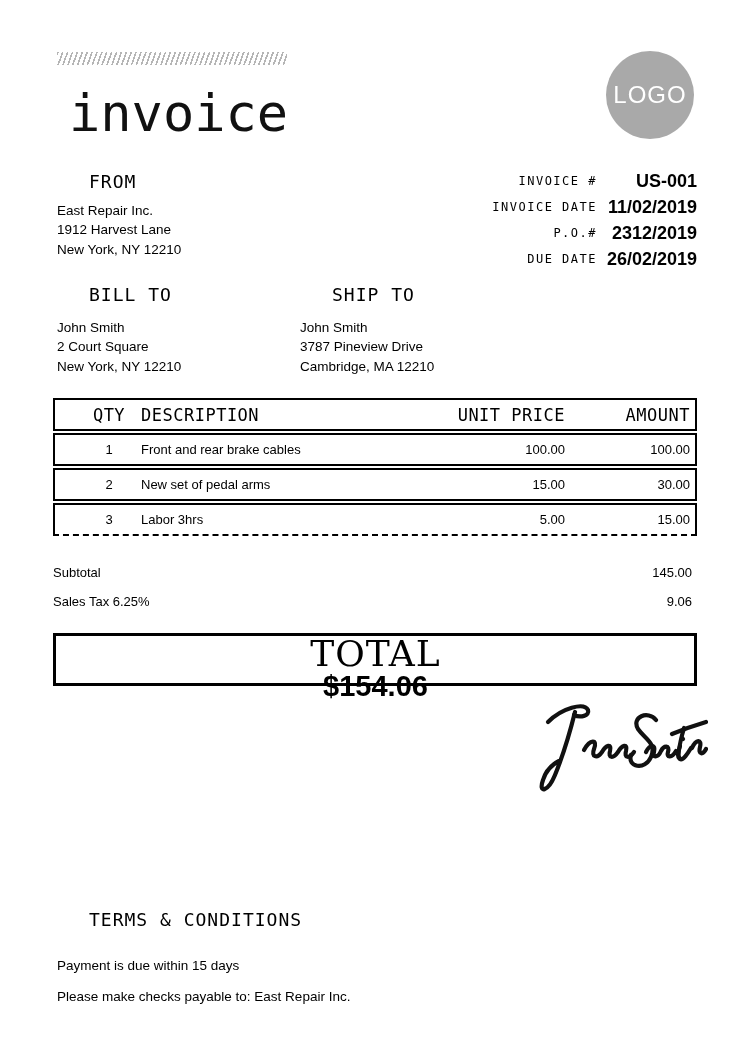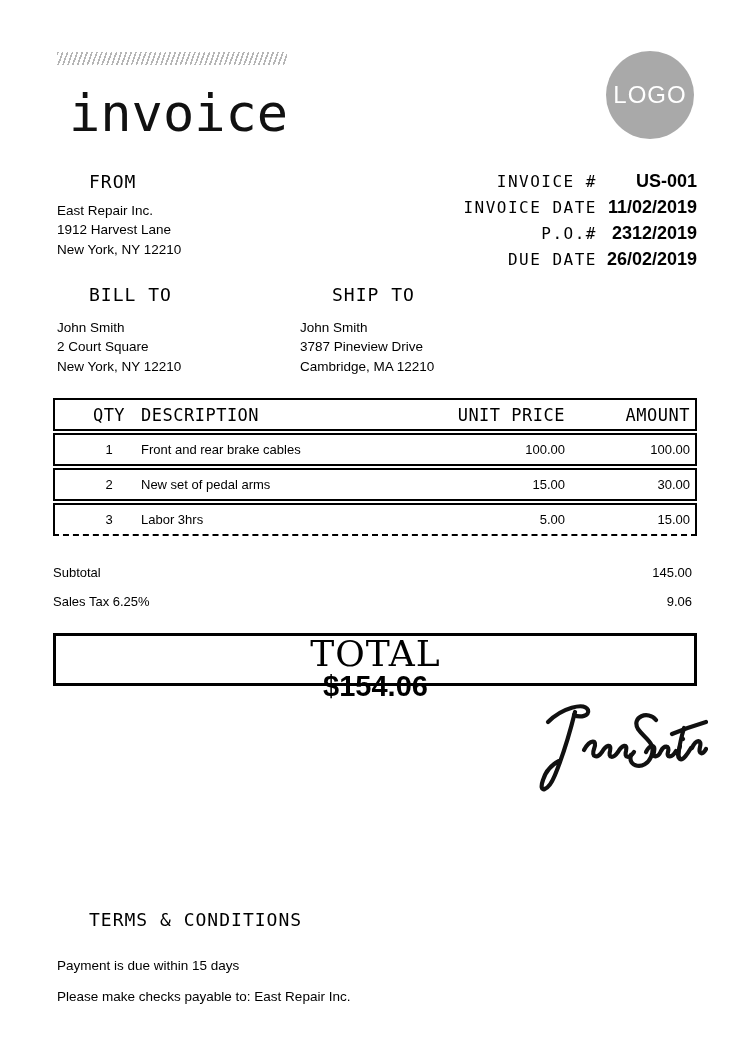--- a/index.html
+++ b/index.html
@@ -28,21 +28,21 @@
     color:#000;line-height:20px;margin-left:32px;
   }
   .addr{margin-top:9px;font-size:13.5px;line-height:19.3px;color:#000;}
   .from-block{position:absolute;left:57px;top:172px;}
   .bill-block{position:absolute;left:57px;top:285px;}
   .ship-block{position:absolute;left:300px;top:285px;}
   .bill-block .addr,.ship-block .addr{margin-top:13px;}
   
   .meta{position:absolute;top:168px;right:53px;width:300px;}
   .meta-row{display:flex;align-items:center;height:26px;}
-  .meta-label{flex:1;text-align:right;font-family:"DejaVu Sans Mono",monospace;font-size:16px;letter-spacing:1.5px;}
+  .meta-label{flex:1;text-align:right;font-family:"DejaVu Sans Mono",monospace;font-size:12px;letter-spacing:1.5px;}
   .meta-value{width:100px;text-align:right;font-size:18px;font-weight:bold;}
   
   .items{position:absolute;left:53px;top:398px;width:644px;}
   .tbox{
     box-sizing:border-box;border:2px solid #000;height:33px;margin-bottom:2px;
     display:flex;align-items:center;background:#fff;
   }
   .tbox.last{border-bottom-style:dashed;}
   .thead{font-family:"DejaVu Sans Mono",monospace;font-size:17px;letter-spacing:0.5px;}
   .trow{font-size:13px;}

